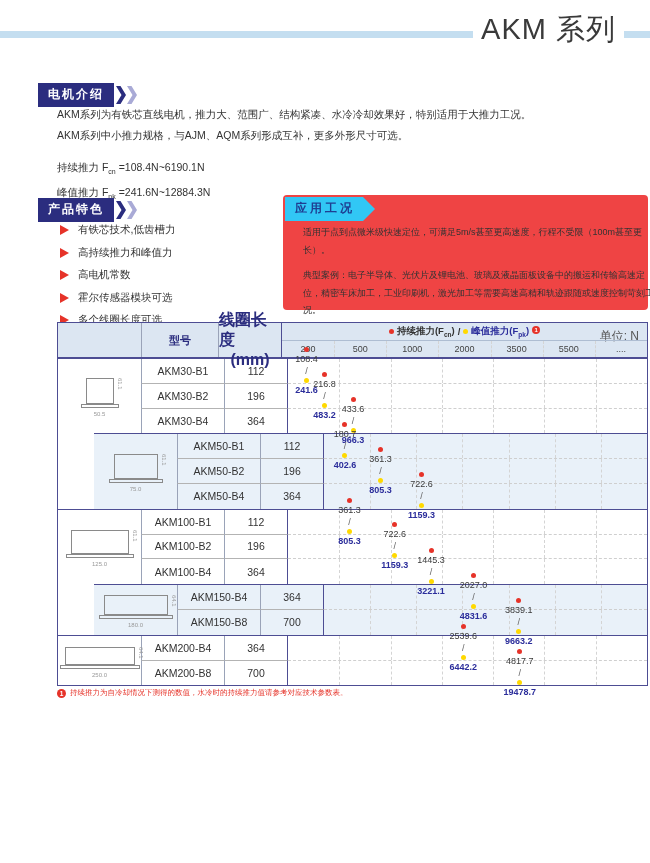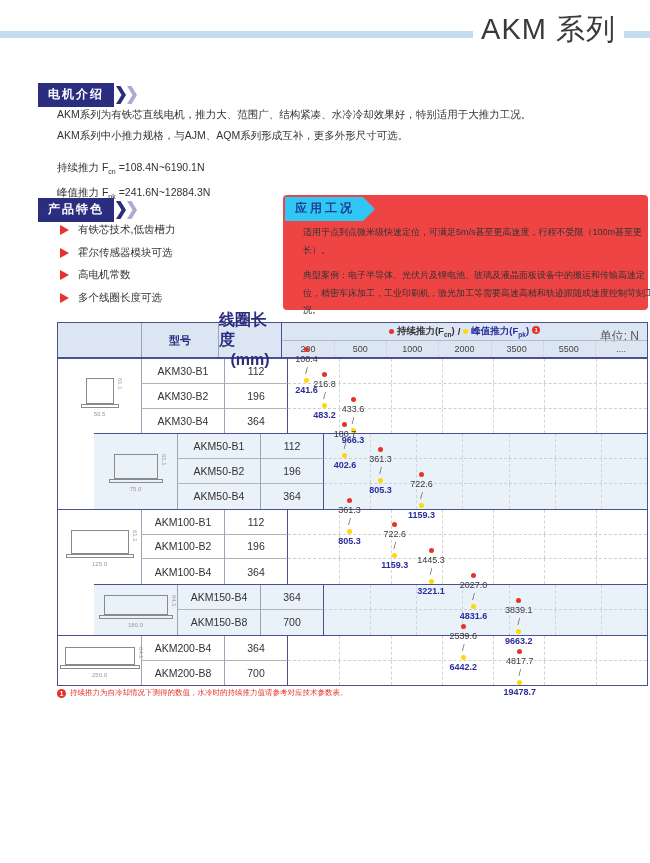--- a/index.html
+++ b/index.html
@@ -126,25 +126,29 @@
     <span class="chev"></span>
     <span class="chev light"></span>
   </div>
   <div class="feature-list">
       <div class="feature-item">
         <span class="tri"></span>
         <span>有铁芯技术,低齿槽力</span>
       </div>
       <div class="feature-item">
         <span class="tri"></span>
-        <span>霍尔传感器模块可选</span>
+        <span>高持续推力和峰值力</span>
       </div>
       <div class="feature-item">
         <span class="tri"></span>
         <span>高电机常数</span>
+      </div>
+      <div class="feature-item">
+        <span class="tri"></span>
+        <span>霍尔传感器模块可选</span>
       </div>
       <div class="feature-item">
         <span class="tri"></span>
         <span>多个线圈长度可选</span>
       </div>
     </div>
 
   <div class="app-panel">
     <span class="badge-cyan">应用工况</span>
     <div class="app-text">

